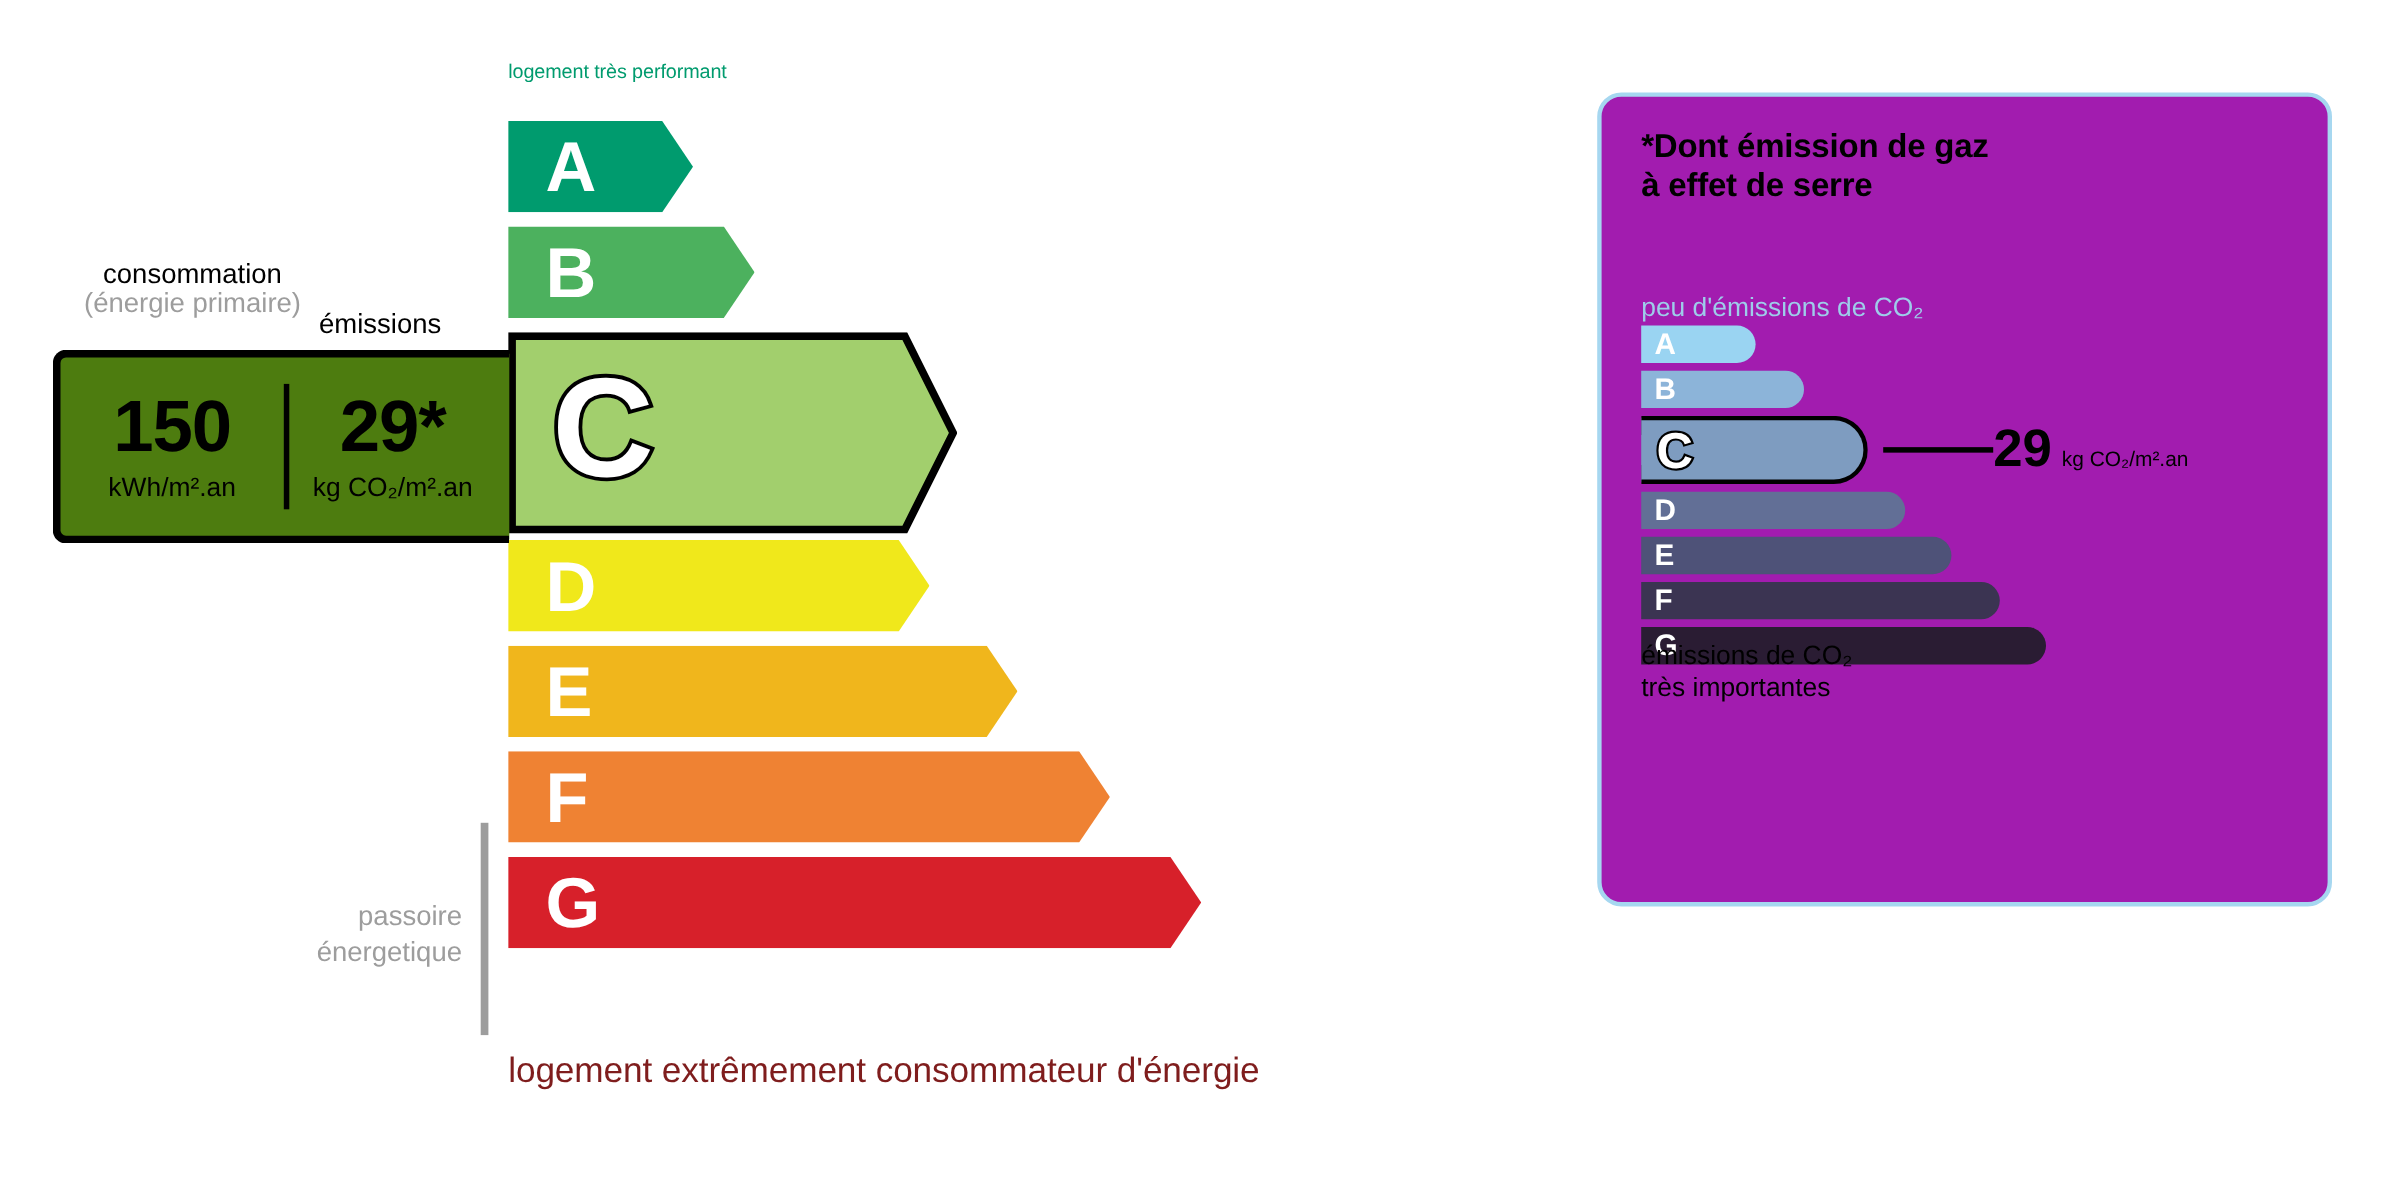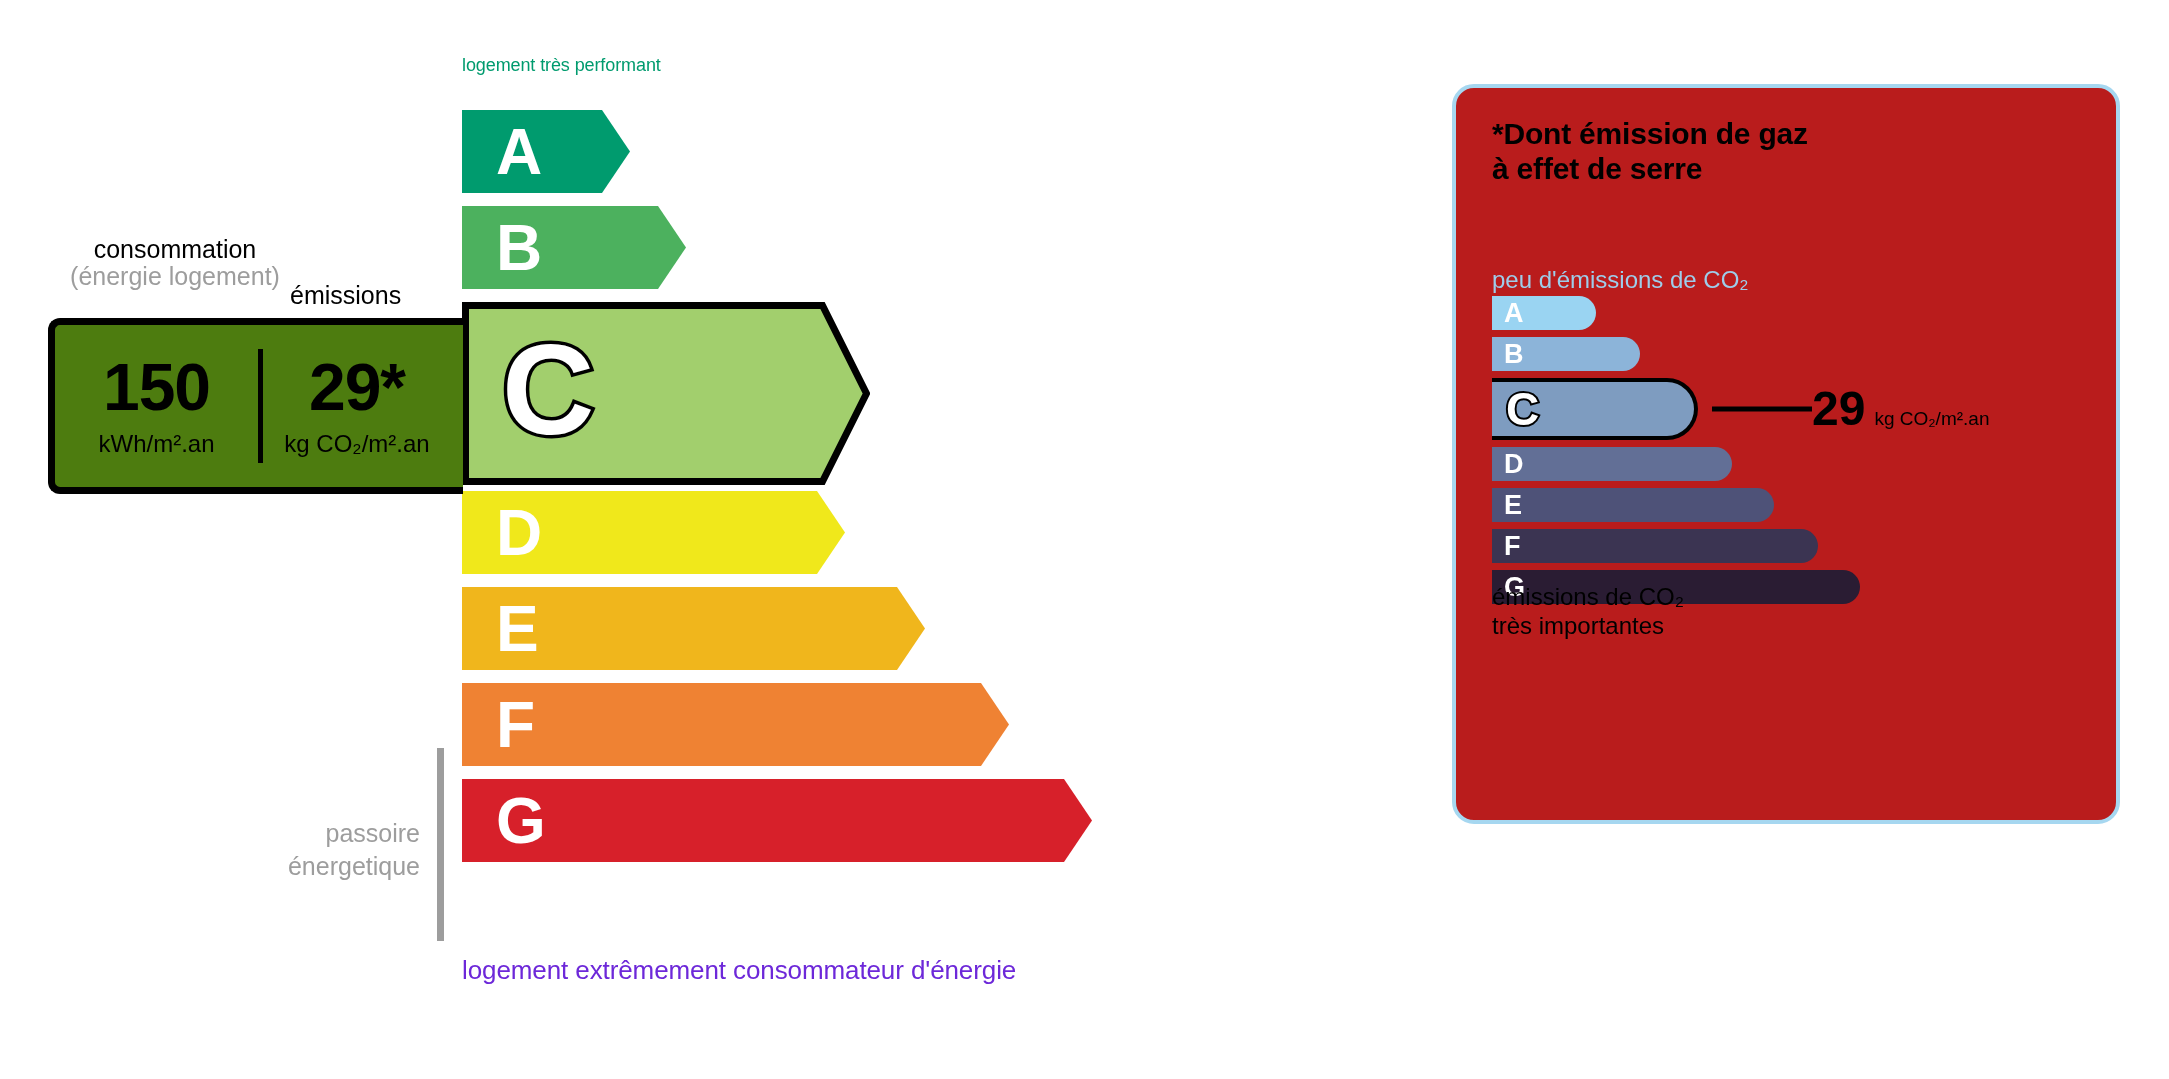--- a/index.html
+++ b/index.html
@@ -30,22 +30,22 @@
     top: 55px;
     font-size: 18px;
     color: #009b6e;
     white-space: nowrap;
     letter-spacing: -0.1px;
   }
   .bottom-caption {
     position: absolute;
     left: 462px;
     top: 955px;
-    font-size: 26px;
-    color: #6d28d9;
+    font-size: 32px;
+    color: #7f1d1d;
     white-space: nowrap;
     letter-spacing: -0.1px;
   }
 
   
   #arrow-stack {
     position: absolute;
     left: 462px;
     top: 110px;
     width: 800px;
@@ -181,21 +181,21 @@
   
   #co2-panel {
     position: absolute;
     left: 1452px;
     top: 84px;
     width: 668px;
     height: 740px;
     border: 4px solid #a6d7f0;
     border-radius: 22px;
     box-sizing: border-box;
-    background: #b91c1c;
+    background: #a21caf;
   }
   #co2-title {
     position: absolute;
     left: 36px;
     top: 28px;
     font-size: 30px;
     font-weight: bold;
     color: #000000;
     line-height: 1.18;
     letter-spacing: -0.2px;
@@ -346,21 +346,21 @@
           <svg class="arrow-svg" width="630" height="83" viewBox="0 0 630 83">
             <polygon points="0,0 602,0 630,41.5 602,83 0,83" fill="#d7202a"></polygon>
           </svg>
           <span class="arrow-letter">G</span>
         </div>
       </div>
     </div>
 
   <div class="label-consumption">
     <div>consommation</div>
-    <div class="sub">(énergie logement)</div>
+    <div class="sub">(énergie primaire)</div>
   </div>
   <div class="label-emissions">émissions</div>
 
   <div id="value-box">
     <div class="vb-cell" id="vb-consumption">
       <div class="vb-value">150</div>
       <div class="vb-unit">kWh/m².an</div>
     </div>
     <div class="vb-divider"></div>
     <div class="vb-cell" id="vb-emissions">

